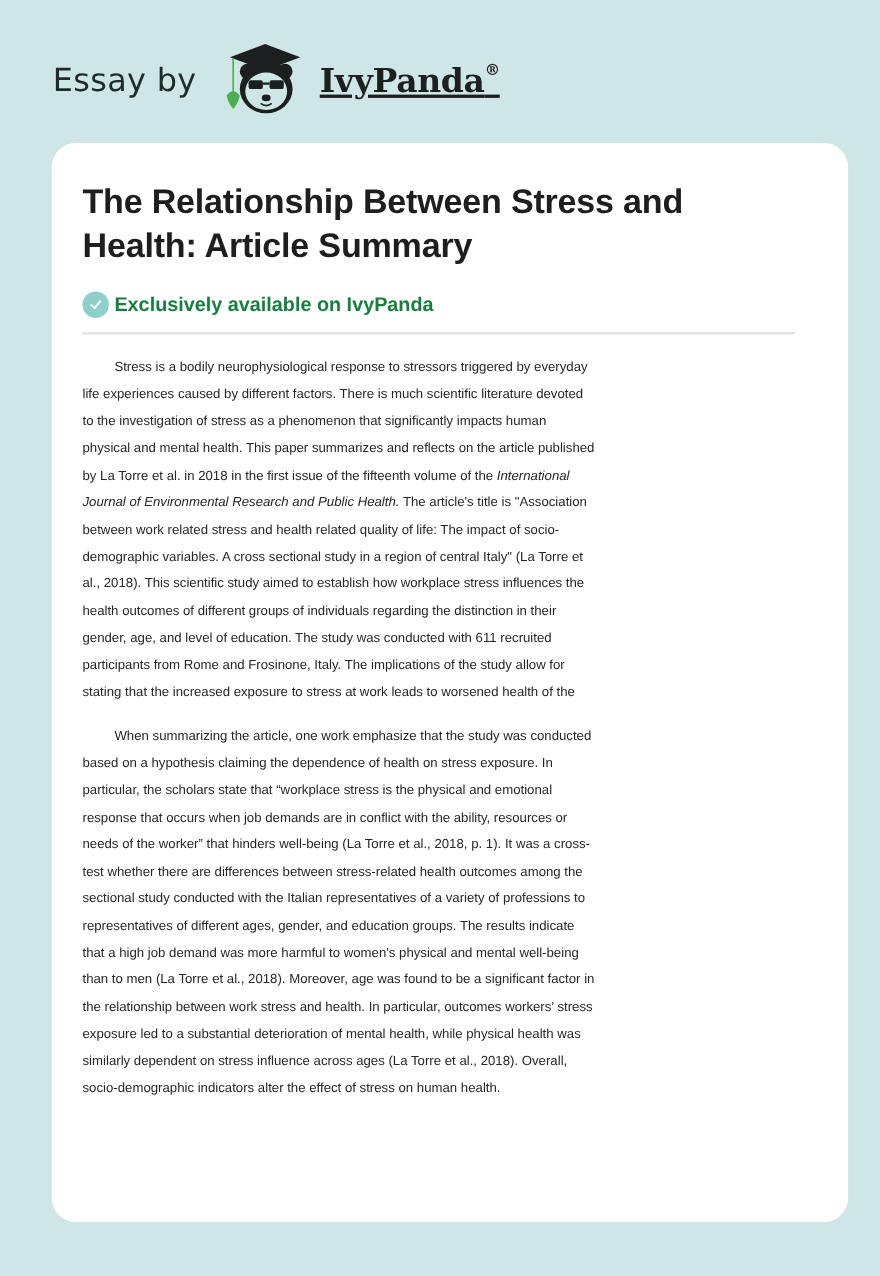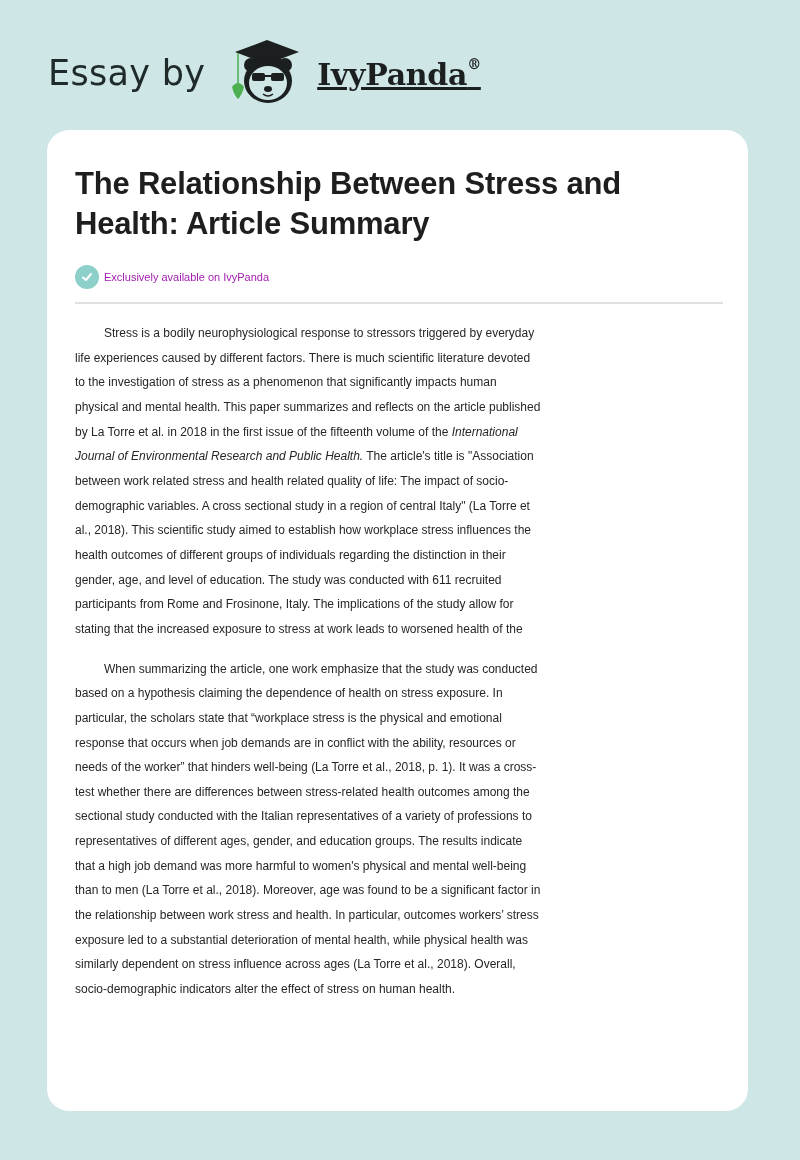--- a/index.html
+++ b/index.html
@@ -8,46 +8,46 @@
       background: #cfe6e6;
       font-family: "Liberation Sans", sans-serif;
       position: relative; overflow: hidden;
     }
     .header {
       position: absolute; left: 48px; top: 36px; height: 70px;
       display: flex; align-items: center;
     }
     .essay-by {
       font-family: "DejaVu Sans", sans-serif;
-      font-size: 35px; color: #1f2a2a; letter-spacing: 0.3px;
+      font-size: 29px; color: #1f2a2a; letter-spacing: 0.3px;
       margin-right: 20px; margin-top: 4px;
     }
     .logo-icon { width: 86px; height: 72px; margin-right: 6px; }
     .brand {
       font-family: "DejaVu Serif", serif; font-weight: bold;
       font-size: 30px; color: #1c1f1f; margin-top: 6px; letter-spacing: -0.3px; text-decoration: underline;
     }
     .brand sup { font-size: 14px; vertical-align: 16px; font-weight: bold; }
     .card {
       position: absolute; left: 47px; top: 130px; width: 701px; height: 981px;
-      background: #ffffff; border-radius: 22px;
+      background: #ffffff; border-radius: 22px; padding-left: 23px;
     }
     .title {
       position: absolute; left: 28px; top: 34px; width: 640px;
       font-size: 31px; font-weight: bold; color: #1e1e1e; line-height: 40px;
       margin: 0; letter-spacing: -0.2px;
     }
     .badge {
       position: absolute; left: 28px; top: 135px; display: flex; align-items: center;
     }
     .check {
       width: 24px; height: 24px; border-radius: 50%; background: #8dd0ca;
       display: flex; align-items: center; justify-content: center; margin-right: 5px;
     }
-    .badge-text { font-size: 11px; font-weight: normal; color: #a21caf; }
+    .badge-text { font-size: 18px; font-weight: bold; color: #15803d; }
     .divider {
       position: absolute; left: 28px; top: 172px; width: 648px; height: 2px; background: #e0e0e0;
     }
     .body-text {
       position: absolute; left: 28px; top: 191px; width: 650px;
       font-size: 12px; line-height: 24.65px; color: #262626;
     }
     .body-text .line { display: block; white-space: nowrap; }
     .body-text .line.first { padding-left: 29px; }
     .para { margin-bottom: 15px; }

